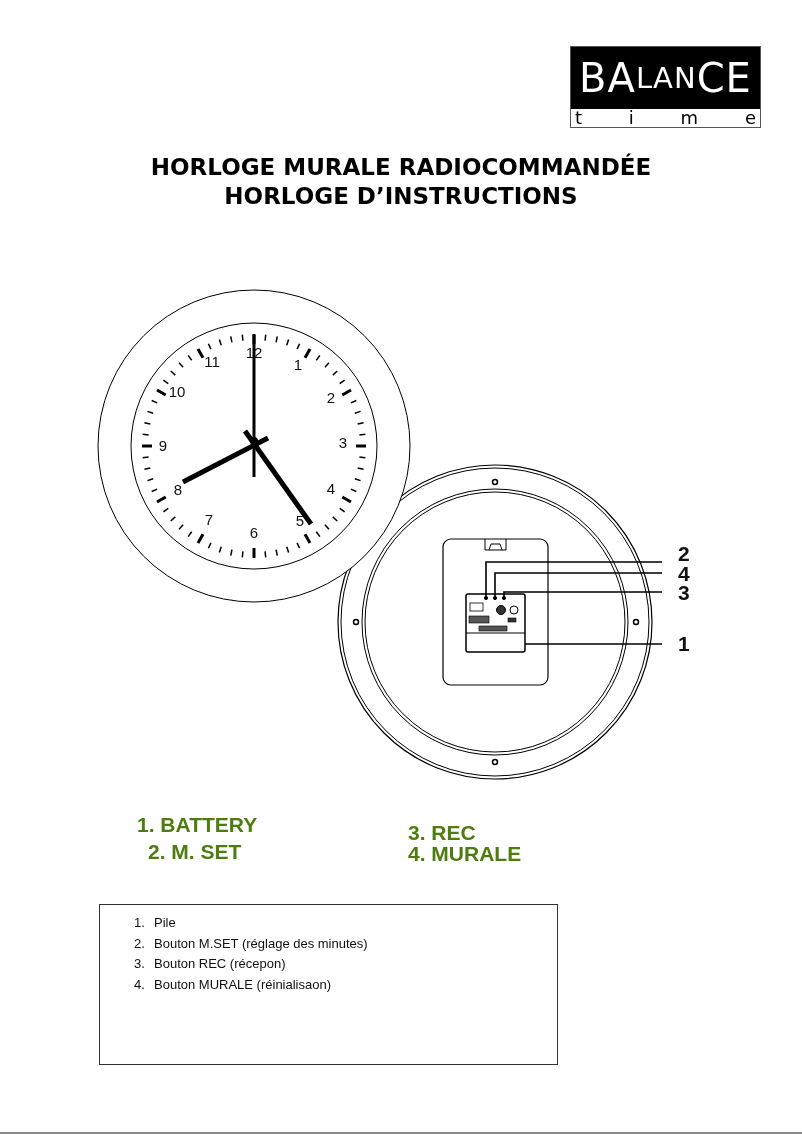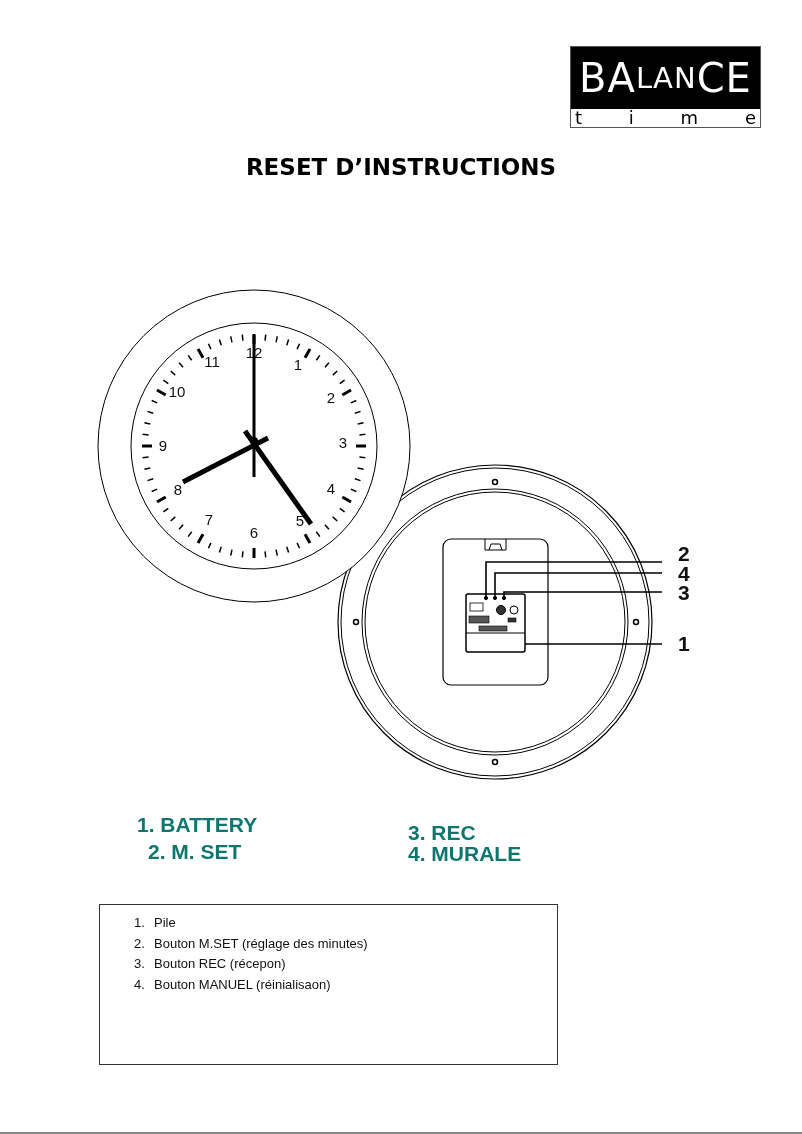--- a/index.html
+++ b/index.html
@@ -4,21 +4,21 @@
 <style>
   html, body { margin: 0; padding: 0; background: #ffffff; }
   body { width: 802px; height: 1134px; position: relative; overflow: hidden; font-family: "DejaVu Sans", sans-serif; color: #000; }
   .logo { position: absolute; left: 570px; top: 46px; width: 191px; height: 82px; border: 1px solid #555; background: #fff; box-sizing: border-box; }
   .logo-top { position: absolute; left: 0; top: 0; width: 100%; height: 62px; background: #000; color: #fff; display: flex; align-items: center; justify-content: center; font-family: "DejaVu Sans", sans-serif; font-weight: normal; letter-spacing: 1px; }
   .logo-top .big { font-size: 40px; line-height: 1; }
   .logo-top .small { font-size: 29px; line-height: 1; }
   .logo-bottom { position: absolute; left: 0; top: 62px; width: 100%; height: 18px; display: flex; justify-content: space-between; align-items: center; padding: 0 4px; box-sizing: border-box; font-family: "DejaVu Sans", sans-serif; font-size: 18px; line-height: 18px; }
   .title { position: absolute; left: 0; top: 153px; width: 802px; text-align: center; font-family: "DejaVu Sans", sans-serif; font-weight: bold; font-size: 23px; line-height: 29px; }
   .diagram { position: absolute; left: 0; top: 280px; }
-  .labels { position: absolute; left: 137px; top: 813px; width: 420px; height: 60px; font-family: "Liberation Sans", sans-serif; font-weight: bold; font-size: 21px; color: #0f766e; }
+  .labels { position: absolute; left: 137px; top: 813px; width: 420px; height: 60px; font-family: "Liberation Sans", sans-serif; font-weight: bold; font-size: 21px; color: #4d7c0f; }
   .labels .lbl { position: absolute; white-space: nowrap; }
   .box { position: absolute; left: 99px; top: 904px; width: 459px; height: 161px; border: 1px solid #333; box-sizing: border-box; }
   .box ol { margin: 0; padding: 0; list-style: none; position: absolute; left: 34px; top: 8px; font-family: "Liberation Sans", sans-serif; font-size: 13px; line-height: 20.5px; color: #111; }
   .box li { display: flex; }
   .box li .num { width: 20px; }
   .page-edge { position: absolute; left: 0; top: 1132px; width: 802px; height: 2px; background: #888; }
 </style>
 </head>
 <body>
 
@@ -34,21 +34,22 @@
   </div>
   <div class="logo-bottom">
     <span>t</span>
     <span>i</span>
     <span>m</span>
     <span>e</span>
   </div>
 </div>
 
 <div class="title">
-  <div>RESET D’INSTRUCTIONS</div>
+  <div>HORLOGE MURALE RADIOCOMMANDÉE</div>
+  <div>HORLOGE D’INSTRUCTIONS</div>
 </div>
 
 <svg class="diagram" width="802" height="520" viewBox="0 280 802 520" xmlns="http://www.w3.org/2000/svg">
 
   <g fill="none" stroke="#000">
     <circle cx="495" cy="622" r="157" stroke-width="1.2"></circle>
     <circle cx="495" cy="622" r="154" stroke-width="1"></circle>
     <circle cx="495" cy="622" r="133" stroke-width="1"></circle>
     <circle cx="495" cy="622" r="130" stroke-width="1"></circle>
 
@@ -200,18 +201,18 @@
     <li>
         <span class="num">2.</span>
         <span>Bouton M.SET (réglage des minutes)</span>
       </li>
     <li>
         <span class="num">3.</span>
         <span>Bouton REC (récepon)</span>
       </li>
     <li>
         <span class="num">4.</span>
-        <span>Bouton MANUEL (réinialisaon)</span>
+        <span>Bouton MURALE (réinialisaon)</span>
       </li>
   </ol>
 </div>
 
 <div class="page-edge"></div>
 
 </body></html>

